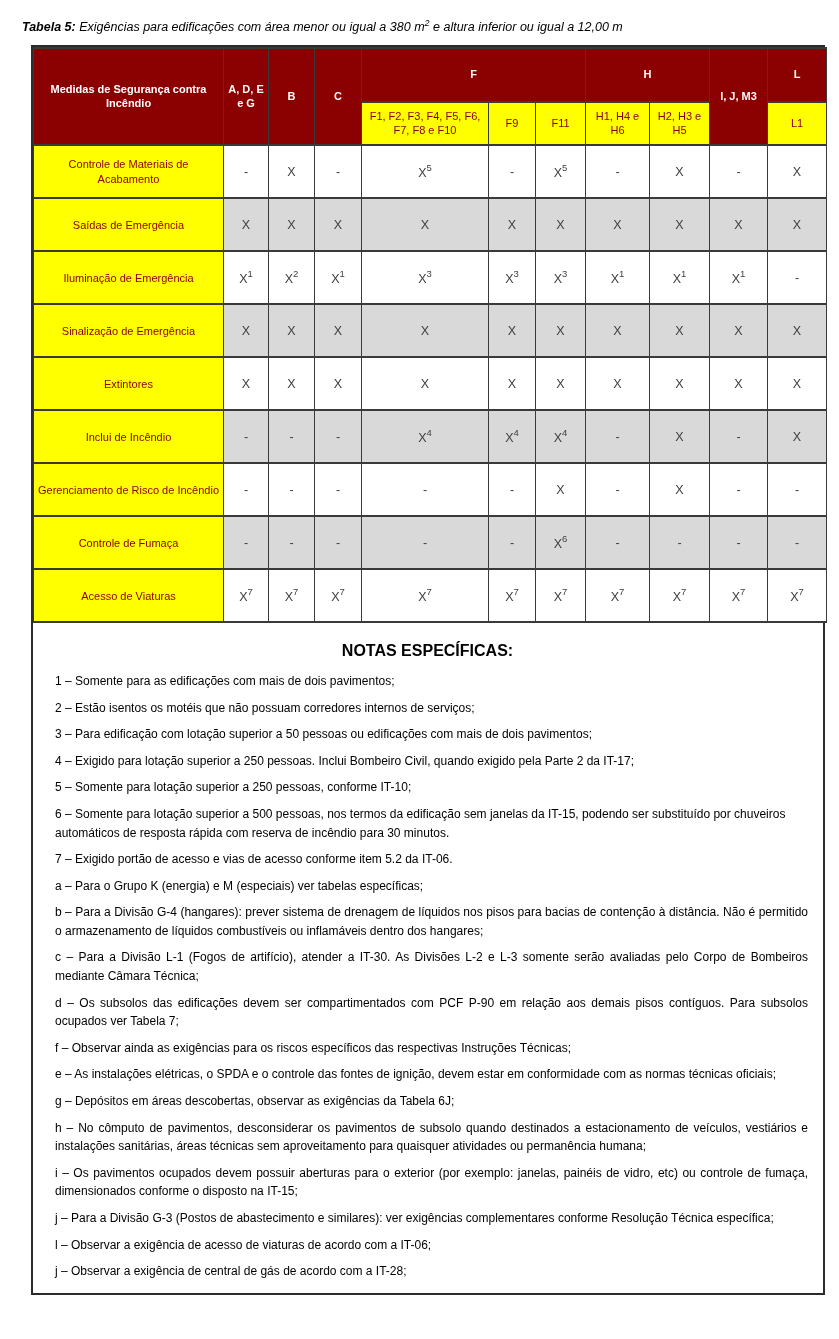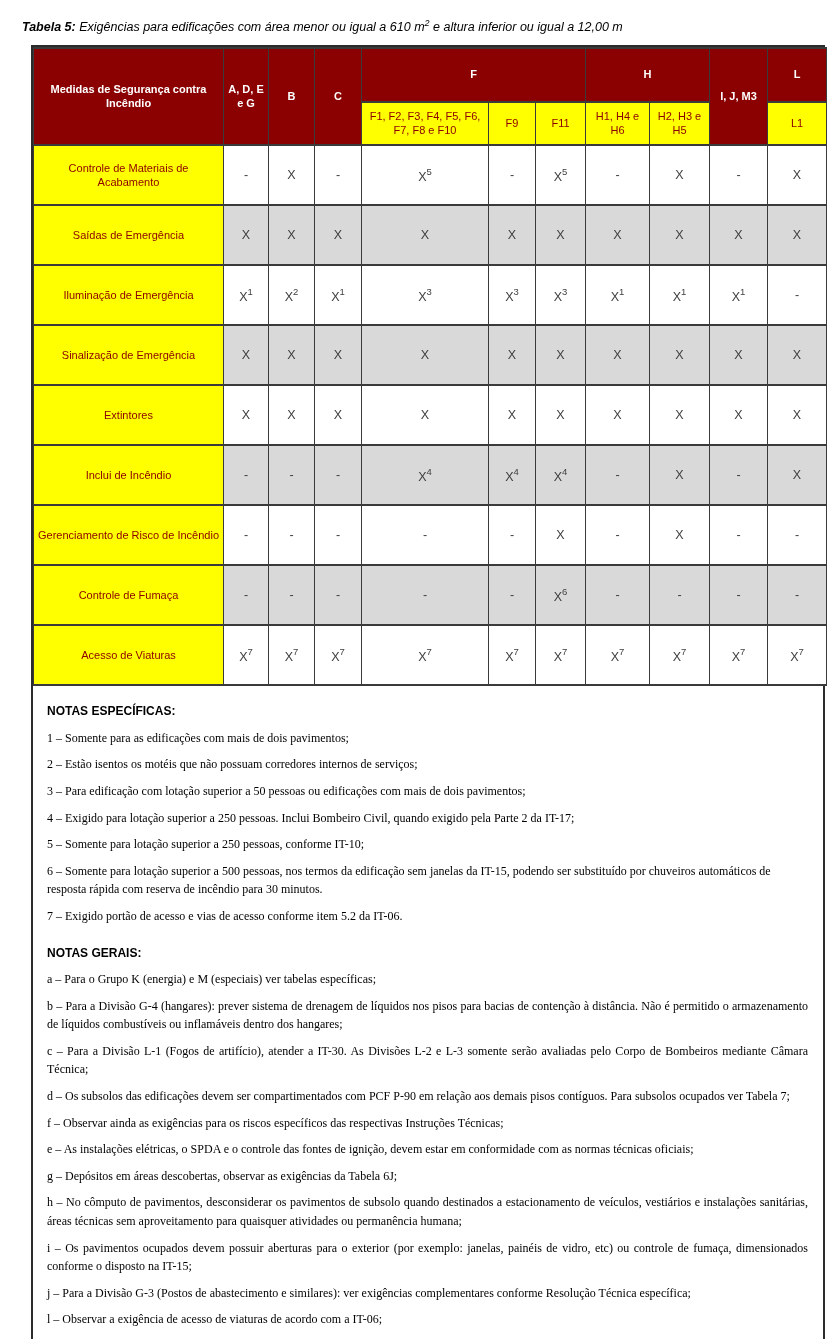--- a/index.html
+++ b/index.html
@@ -64,46 +64,46 @@
     line-height: 1.3;
     font-weight: normal;
   }
   td.val {
     font-size: 12.5px;
     color: #404040;
     background: #ffffff;
   }
   tr.alt td.val { background: #D9D9D9; }
   td.val sup { font-size: 9.5px; position: relative; top: -1px; }
-  tbody tr { height: 60px; }
+  tbody tr { height: 53px; }
 
   .notes {
     padding: 8px 15px 12px 14px;
     font-size: 12px;
     line-height: 1.55;
     color: #000;
   }
   .notes .notes-heading {
     font-weight: bold;
-    font-size: 12px;
+    font-size: 16px;
     margin: 8px 0 2px 0;
+    text-align: center;
   }
   .notes .notes-heading.second { margin-top: 18px; }
   .notes p {
-    margin: 8px 0 0 0;
-    font-family: Liberation Serif, serif;
+    margin: 8px 0 0 8px;
   }
   .notes .gerais p { text-align: justify; }
 </style>
 </head>
 <body>
 
 <div class="page">
 
-  <div class="doc-title"><span class="t-bold">Tabela 5:</span><span> Exigências para edificações com área menor ou igual a 610 m</span><sup>2</sup><span> e altura inferior ou igual a 12,00 m</span></div>
+  <div class="doc-title"><span class="t-bold">Tabela 5:</span><span> Exigências para edificações com área menor ou igual a 380 m</span><sup>2</sup><span> e altura inferior ou igual a 12,00 m</span></div>
 
   <div class="frame">
 
     <table class="req">
       <colgroup>
         <col style="width:190px">
           <col style="width:45px">
           <col style="width:46px">
           <col style="width:47px">
         <col style="width:127px">
@@ -260,21 +260,20 @@
       <div class="especificas">
           <p>1 – Somente para as edificações com mais de dois pavimentos;</p>
           <p>2 – Estão isentos os motéis que não possuam corredores internos de serviços;</p>
           <p>3 – Para edificação com lotação superior a 50 pessoas ou edificações com mais de dois pavimentos;</p>
           <p>4 – Exigido para lotação superior a 250 pessoas. Inclui Bombeiro Civil, quando exigido pela Parte 2 da IT-17;</p>
           <p>5 – Somente para lotação superior a 250 pessoas, conforme IT-10;</p>
           <p>6 – Somente para lotação superior a 500 pessoas, nos termos da edificação sem janelas da IT-15, podendo ser substituído por chuveiros automáticos de resposta rápida com reserva de incêndio para 30 minutos.</p>
           <p>7 – Exigido portão de acesso e vias de acesso conforme item 5.2 da IT-06.</p>
         </div>
 
-      <div class="notes-heading second">NOTAS GERAIS:</div>
       <div class="gerais">
           <p>a – Para o Grupo K (energia) e M (especiais) ver tabelas específicas;</p>
           <p>b – Para a Divisão G-4 (hangares): prever sistema de drenagem de líquidos nos pisos para bacias de contenção à distância. Não é permitido o armazenamento de líquidos combustíveis ou inflamáveis dentro dos hangares;</p>
           <p>c – Para a Divisão L-1 (Fogos de artifício), atender a IT-30. As Divisões L-2 e L-3 somente serão avaliadas pelo Corpo de Bombeiros mediante Câmara Técnica;</p>
           <p>d – Os subsolos das edificações devem ser compartimentados com PCF P-90 em relação aos demais pisos contíguos. Para subsolos ocupados ver Tabela 7;</p>
           <p>f – Observar ainda as exigências para os riscos específicos das respectivas Instruções Técnicas;</p>
           <p>e – As instalações elétricas, o SPDA e o controle das fontes de ignição, devem estar em conformidade com as normas técnicas oficiais;</p>
           <p>g – Depósitos em áreas descobertas, observar as exigências da Tabela 6J;</p>
           <p>h – No cômputo de pavimentos, desconsiderar os pavimentos de subsolo quando destinados a estacionamento de veículos, vestiários e instalações sanitárias, áreas técnicas sem aproveitamento para quaisquer atividades ou permanência humana;</p>
           <p>i – Os pavimentos ocupados devem possuir aberturas para o exterior (por exemplo: janelas, painéis de vidro, etc) ou controle de fumaça, dimensionados conforme o disposto na IT-15;</p>

